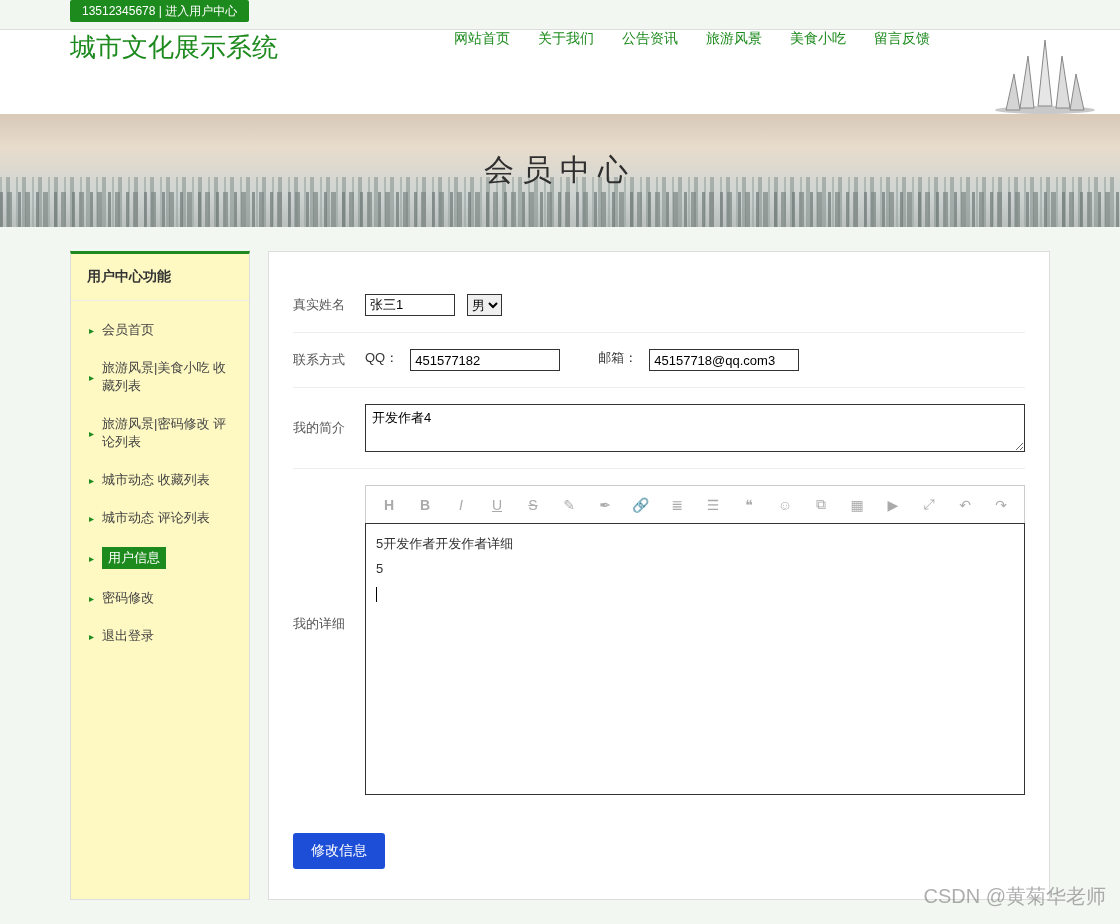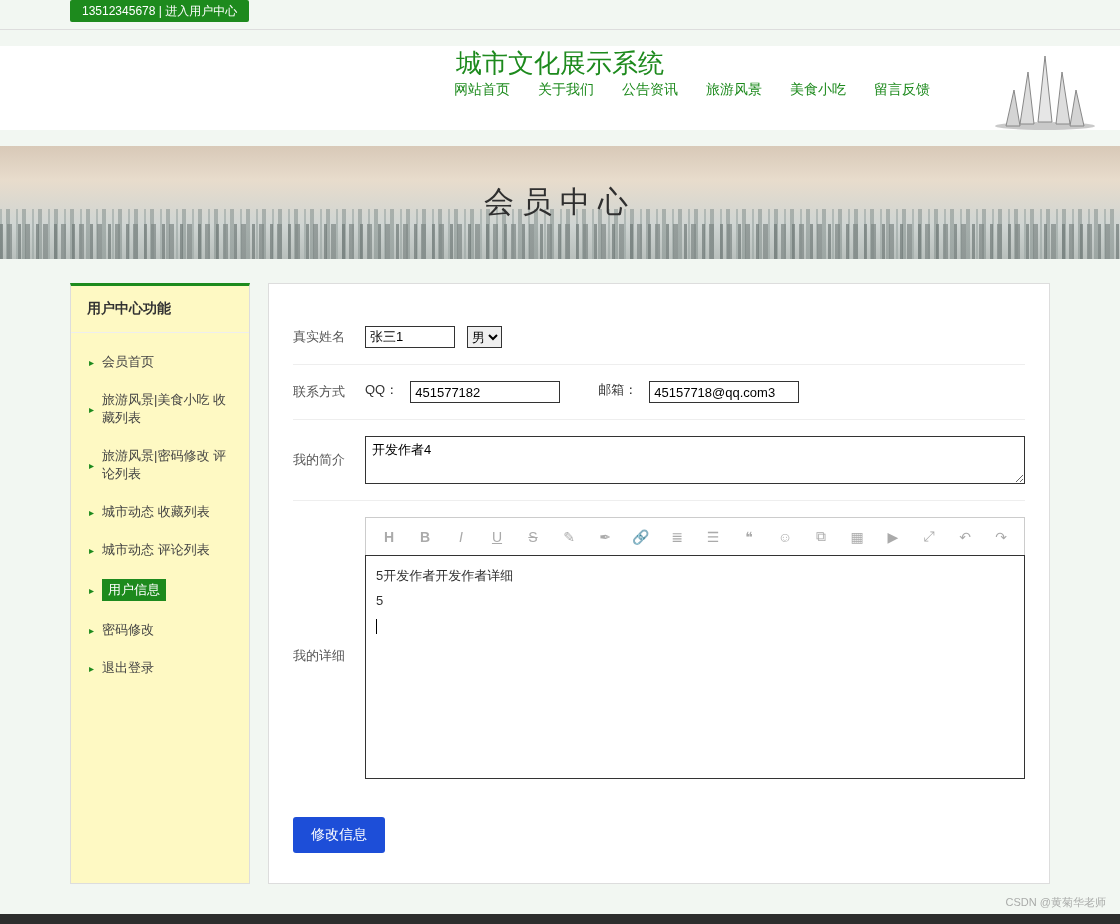--- a/index.html
+++ b/index.html
@@ -2,21 +2,21 @@
 <html><head>
 <meta charset="utf-8">
 <style>
   * { box-sizing: border-box; margin: 0; padding: 0; }
   body { font-family: "Microsoft YaHei", Arial, sans-serif; font-size: 13px; background: #f2f7f2; color: #333; }
   .topbar { height: 30px; line-height: 30px; background: #f2f7f2; border-bottom: 1px solid #ddd; font-size: 12px; }
   .topbar-inner { width: 980px; margin: 0 auto; display: flex; justify-content: space-between; align-items: center; }
   .welcome { color: #333; }
   .login-btn { background: #1d8a1d; color: #fff; padding: 0 12px; height: 22px; line-height: 22px; display: inline-block; border-radius: 2px; cursor: pointer; font-size: 12px; }
   .header { background: #fff; }
-  .header-inner { width: 980px; margin: 16px auto; display: flex; align-items: center; height: 84px; position: relative; flex-direction: column; }
+  .header-inner { width: 980px; margin: 0 auto; display: flex; align-items: flex-start; height: 84px; position: relative; }
   .site-title { color: #1d8a1d; font-size: 26px; font-weight: normal; }
   .nav { margin-left: auto; display: flex; gap: 28px; padding-right: 120px; }
   .nav a { color: #1d8a1d; text-decoration: none; font-size: 14px; cursor: pointer; }
   .logo-mon { position: absolute; right: -50px; top: 4px; width: 110px; height: 80px; }
   .mon-svg { width: 100%; height: 100%; }
   .banner { height: 113px; position: relative; overflow: hidden; background: linear-gradient(#d8c9b8 0%, #e8dccc 30%, #cfd5d3 70%, #b8bfbc 100%); }
   .skyline { position: absolute; left: 0; right: 0; bottom: 0; height: 50px; background: repeating-linear-gradient(90deg, #9aa5a2 0 2px, transparent 2px 6px, #8a9592 6px 10px, transparent 10px 16px); opacity: .6; }
   .skyline2 { position: absolute; left: 0; right: 0; bottom: 0; height: 35px; background: repeating-linear-gradient(90deg, #6e7876 0 3px, transparent 3px 7px, #7d8684 7px 12px, transparent 12px 18px); opacity: .7; }
   .banner-title { position: absolute; left: 0; right: 0; top: 0; bottom: 0; display: flex; align-items: center; justify-content: center; font-size: 30px; color: #2f2f2f; letter-spacing: 8px; }
   .content { width: 980px; margin: 24px auto; display: flex; gap: 18px; }
@@ -34,31 +34,31 @@
   input[type=text] { border: 1px solid #333; padding: 2px 4px; font-size: 13px; height: 22px; font-family: inherit; }
   select { border: 1px solid #333; font-size: 13px; height: 22px; font-family: inherit; }
   .input-name { width: 90px; }
   .input-qq { width: 150px; }
   .input-email { width: 150px; }
   .sub-lbl { font-size: 13px; }
   textarea { width: 100%; border: 1px solid #333; padding: 4px 6px; font-size: 13px; font-family: inherit; resize: vertical; }
   .intro-ta { height: 48px; }
   .editor-toolbar { border: 1px solid #ccc; border-bottom: none; height: 38px; display: flex; align-items: center; gap: 18px; padding: 0 14px; background: #fff; }
   .editor-toolbar .eb { color: #aaa; font-size: 14px; cursor: pointer; width: 18px; text-align: center; font-family: Arial, sans-serif; }
-  .editor-area { border: 1px solid #333; width: 100%; height: 224px; padding: 10px; font-size: 13px; overflow-y: scroll; background: #fff; }
+  .editor-area { border: 1px solid #333; width: 100%; height: 272px; padding: 10px; font-size: 13px; overflow-y: scroll; background: #fff; }
   .editor-area p { margin: 0 0 4px 0; line-height: 1.6; }
   .cursor-line { display: inline-block; border-left: 1.2px solid #000; height: 15px; vertical-align: middle; }
   .btn-submit { background: #1d4ed8; color: #fff; border: none; padding: 9px 18px; font-size: 14px; border-radius: 3px; cursor: pointer; margin-top: 22px; font-family: inherit; }
   .editor-wrap { flex: 1; }
   .row-detail { align-items: flex-start; }
   .row-detail .form-label { padding-top: 130px; }
   .footer { background: #2d2d2d; color: #fff; padding: 24px 0; margin-top: 30px; text-align: center; font-size: 13px; }
   .footer a { color: #fff; text-decoration: none; cursor: pointer; }
   .footer-links { margin-bottom: 10px; font-size: 14px; }
-  .watermark { position: fixed; right: 14px; bottom: 14px; color: rgba(120,120,120,.6); font-size: 11px; pointer-events: none; }
+  .watermark { position: fixed; right: 14px; bottom: 14px; color: rgba(120,120,120,.6); font-size: 20px; pointer-events: none; }
 </style>
 </head>
 <body>
 
 <div class="topbar">
   <div class="topbar-inner">
     <span class="login-btn">
       <span>13512345678</span><span> | </span><span>进入用户中心</span>
     </span>
   </div>

